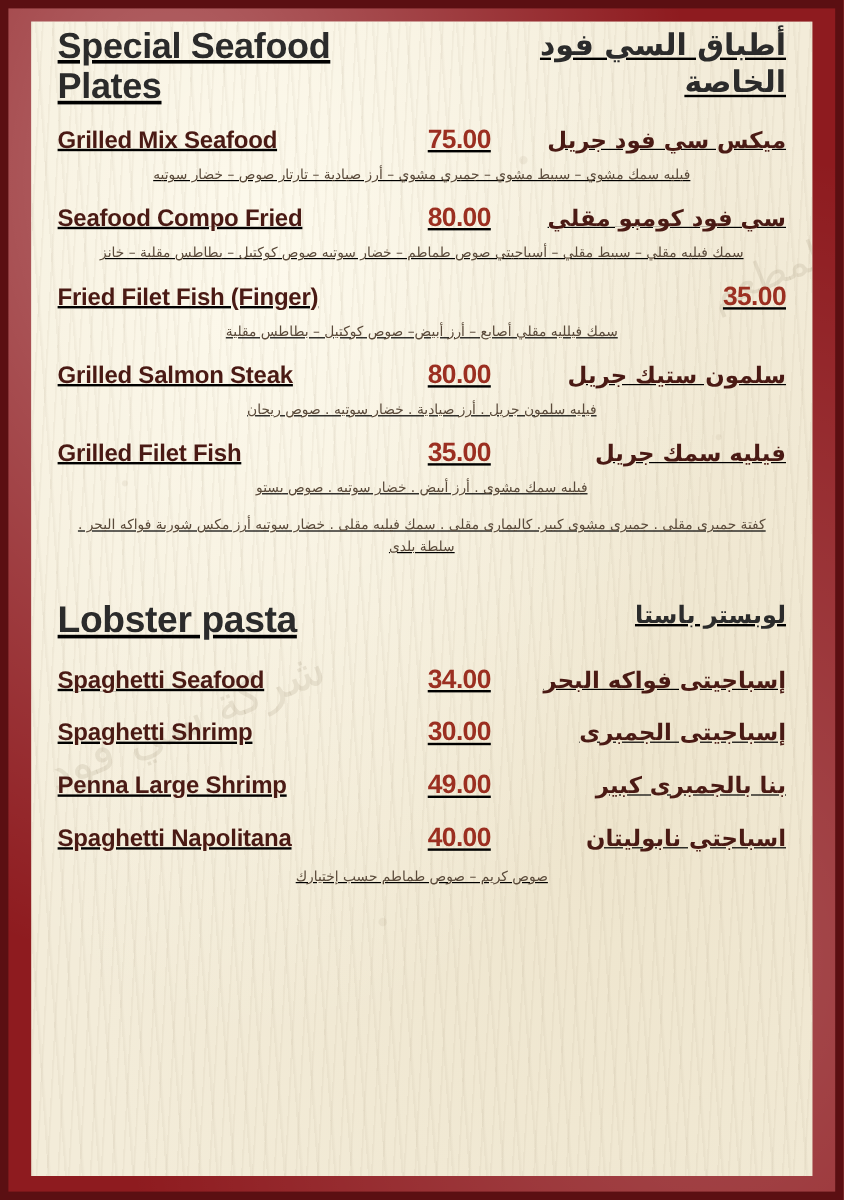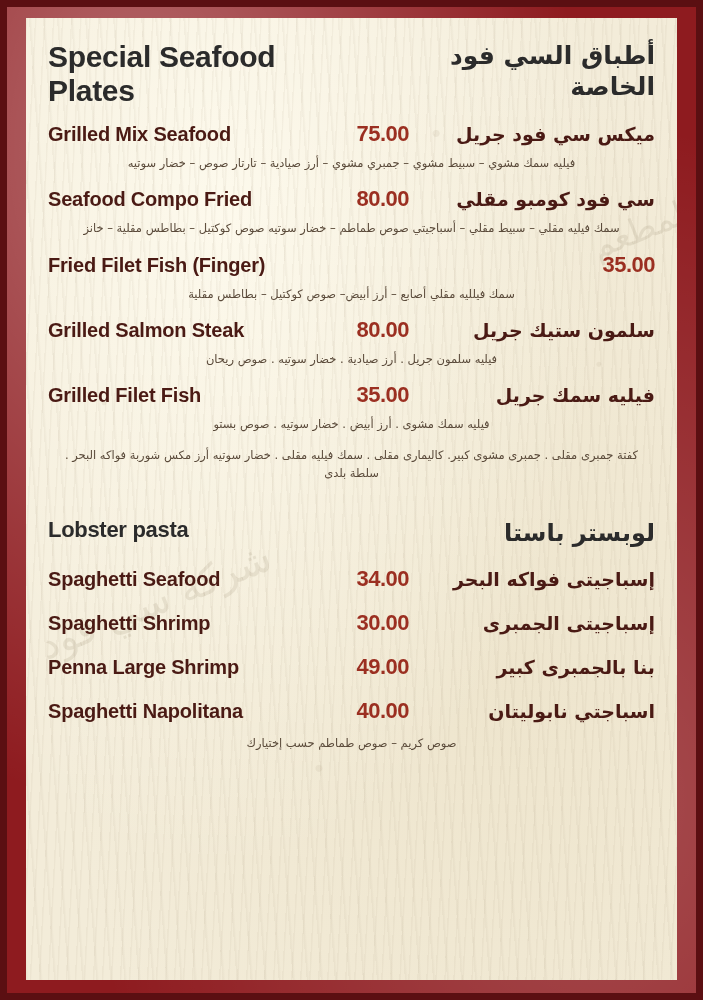--- a/index.html
+++ b/index.html
@@ -69,21 +69,22 @@
     pointer-events: none;
   }
   .watermark.right {
     left: auto;
     right: -18px;
     top: 190px;
     font-size: 34px;
   }
   .content {
     position: relative;
-    padding: 22px 22px 0 22px;
+    padding: 4px 22px 0 22px;
+    text-decoration: underline;
   }
   .section-head {
     display: flex;
     justify-content: space-between;
     align-items: flex-start;
   }
   .section-title-en {
     font-size: 30px;
     font-weight: bold;
     color: #2b2b2b;
@@ -97,22 +98,22 @@
     color: #2b2b2b;
     direction: rtl;
     text-align: right;
     line-height: 1.25;
     max-width: 290px;
     font-family: "DejaVu Sans", sans-serif;
   }
   .section-head.pasta {
     margin-top: 36px;
   }
-  .section-head.pasta .section-title-en { font-size: 22px; }
-  .section-head.pasta .section-title-ar { font-size: 24px; }
+  .section-head.pasta .section-title-en { font-size: 31px; }
+  .section-head.pasta .section-title-ar { font-size: 20px; }
 
   .item {
     margin-top: 14px;
   }
   .item-row {
     display: flex;
     align-items: baseline;
     justify-content: space-between;
   }
   .item-name-en {

